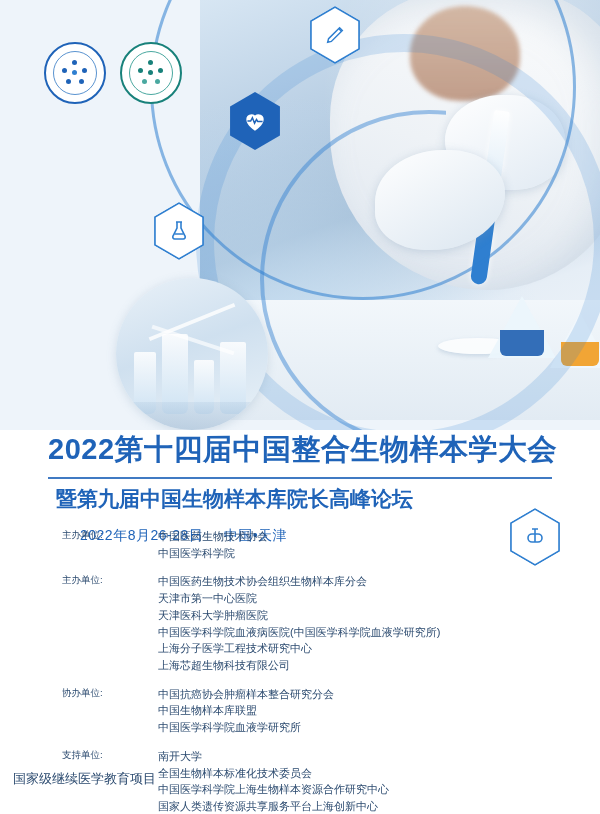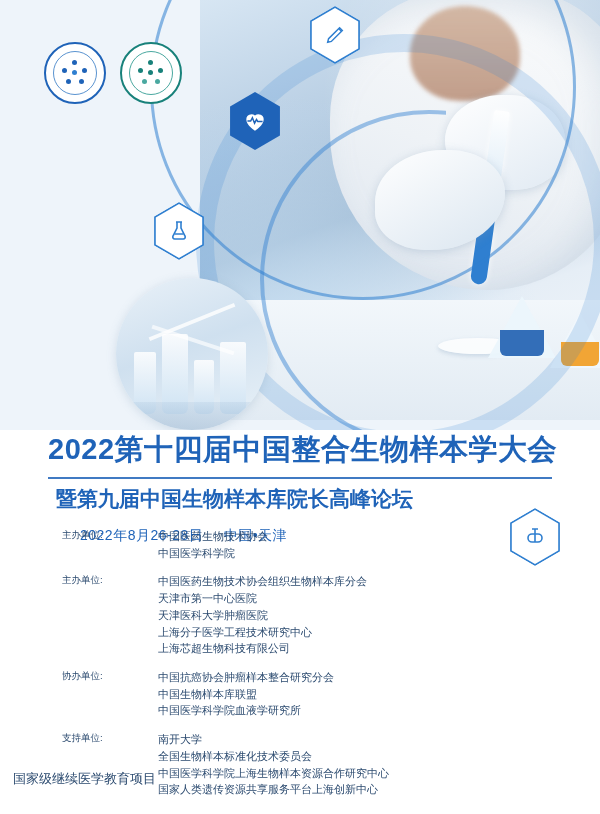--- a/index.html
+++ b/index.html
@@ -433,20 +433,21 @@
         <div>中国医学科学院</div>
       </div>
     </div>
 
     <div class="org-group">
       <div class="org-label">主办单位:</div>
       <div class="org-items">
         <div>中国医药生物技术协会组织生物样本库分会</div>
         <div>天津市第一中心医院</div>
         <div>天津医科大学肿瘤医院</div>
+        <div>中国医学科学院血液病医院(中国医学科学院血液学研究所)</div>
         <div>上海分子医学工程技术研究中心</div>
         <div>上海芯超生物科技有限公司</div>
       </div>
     </div>
 
     <div class="org-group">
       <div class="org-label">协办单位:</div>
       <div class="org-items">
         <div>中国抗癌协会肿瘤样本整合研究分会</div>
         <div>中国生物样本库联盟</div>

